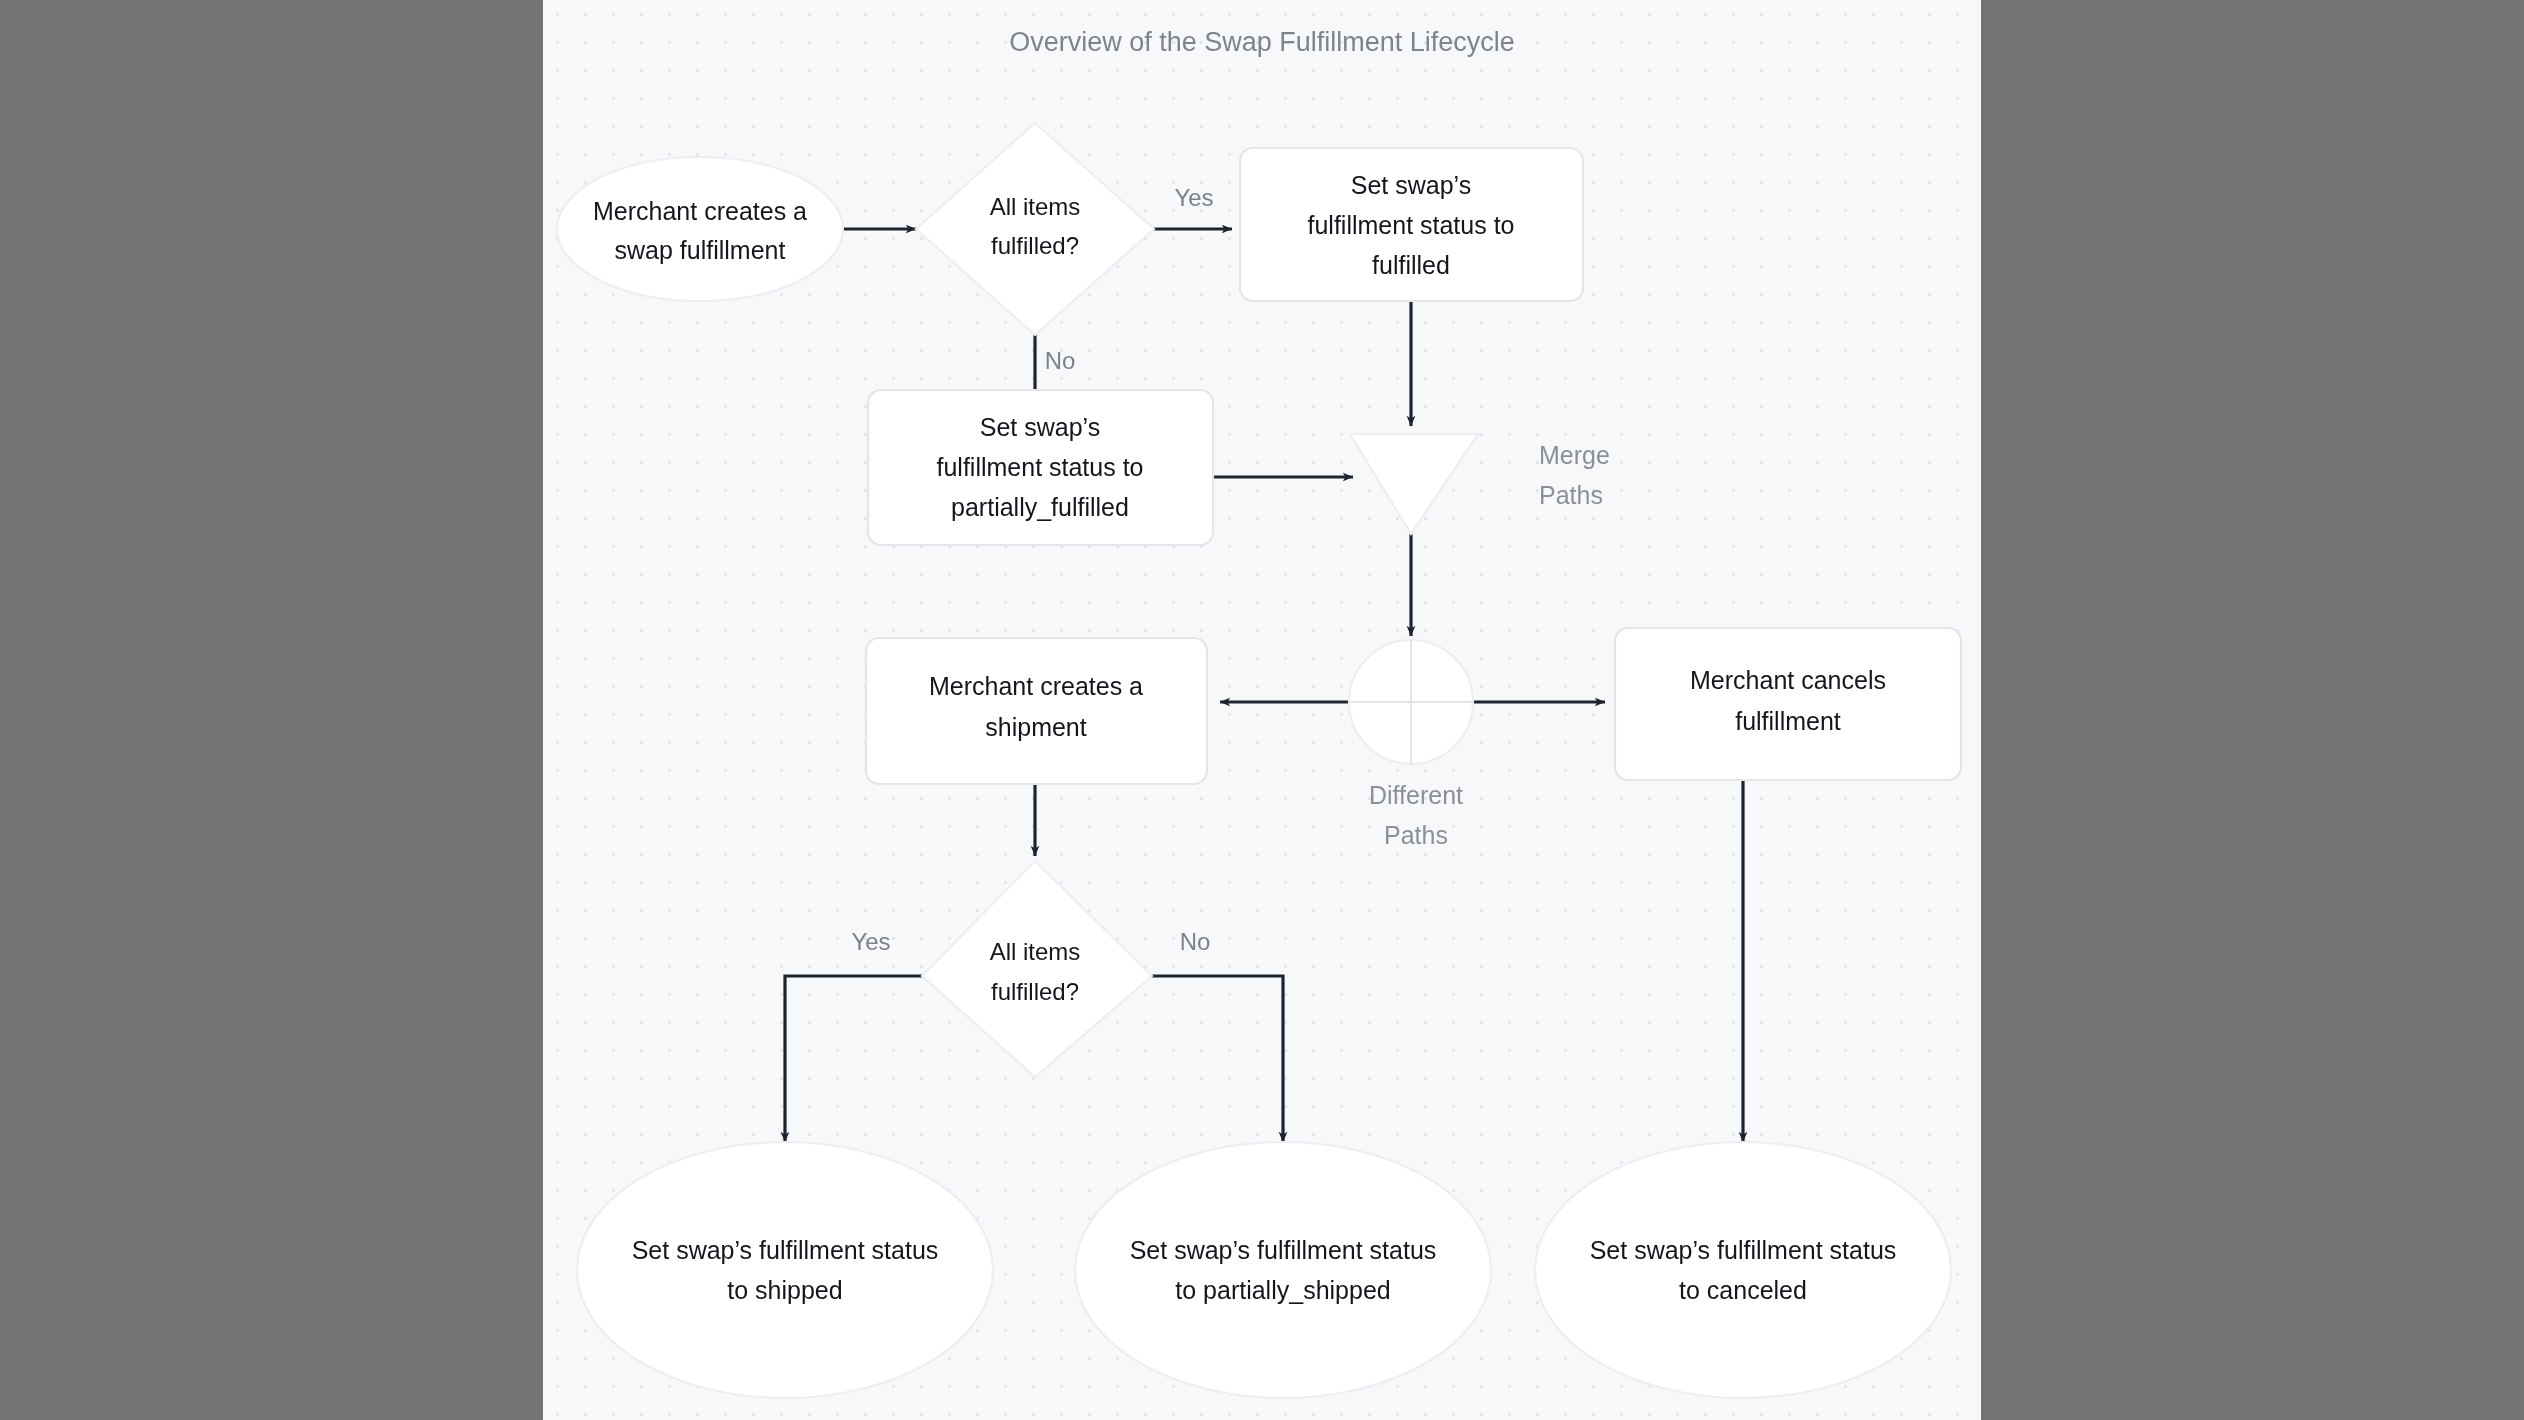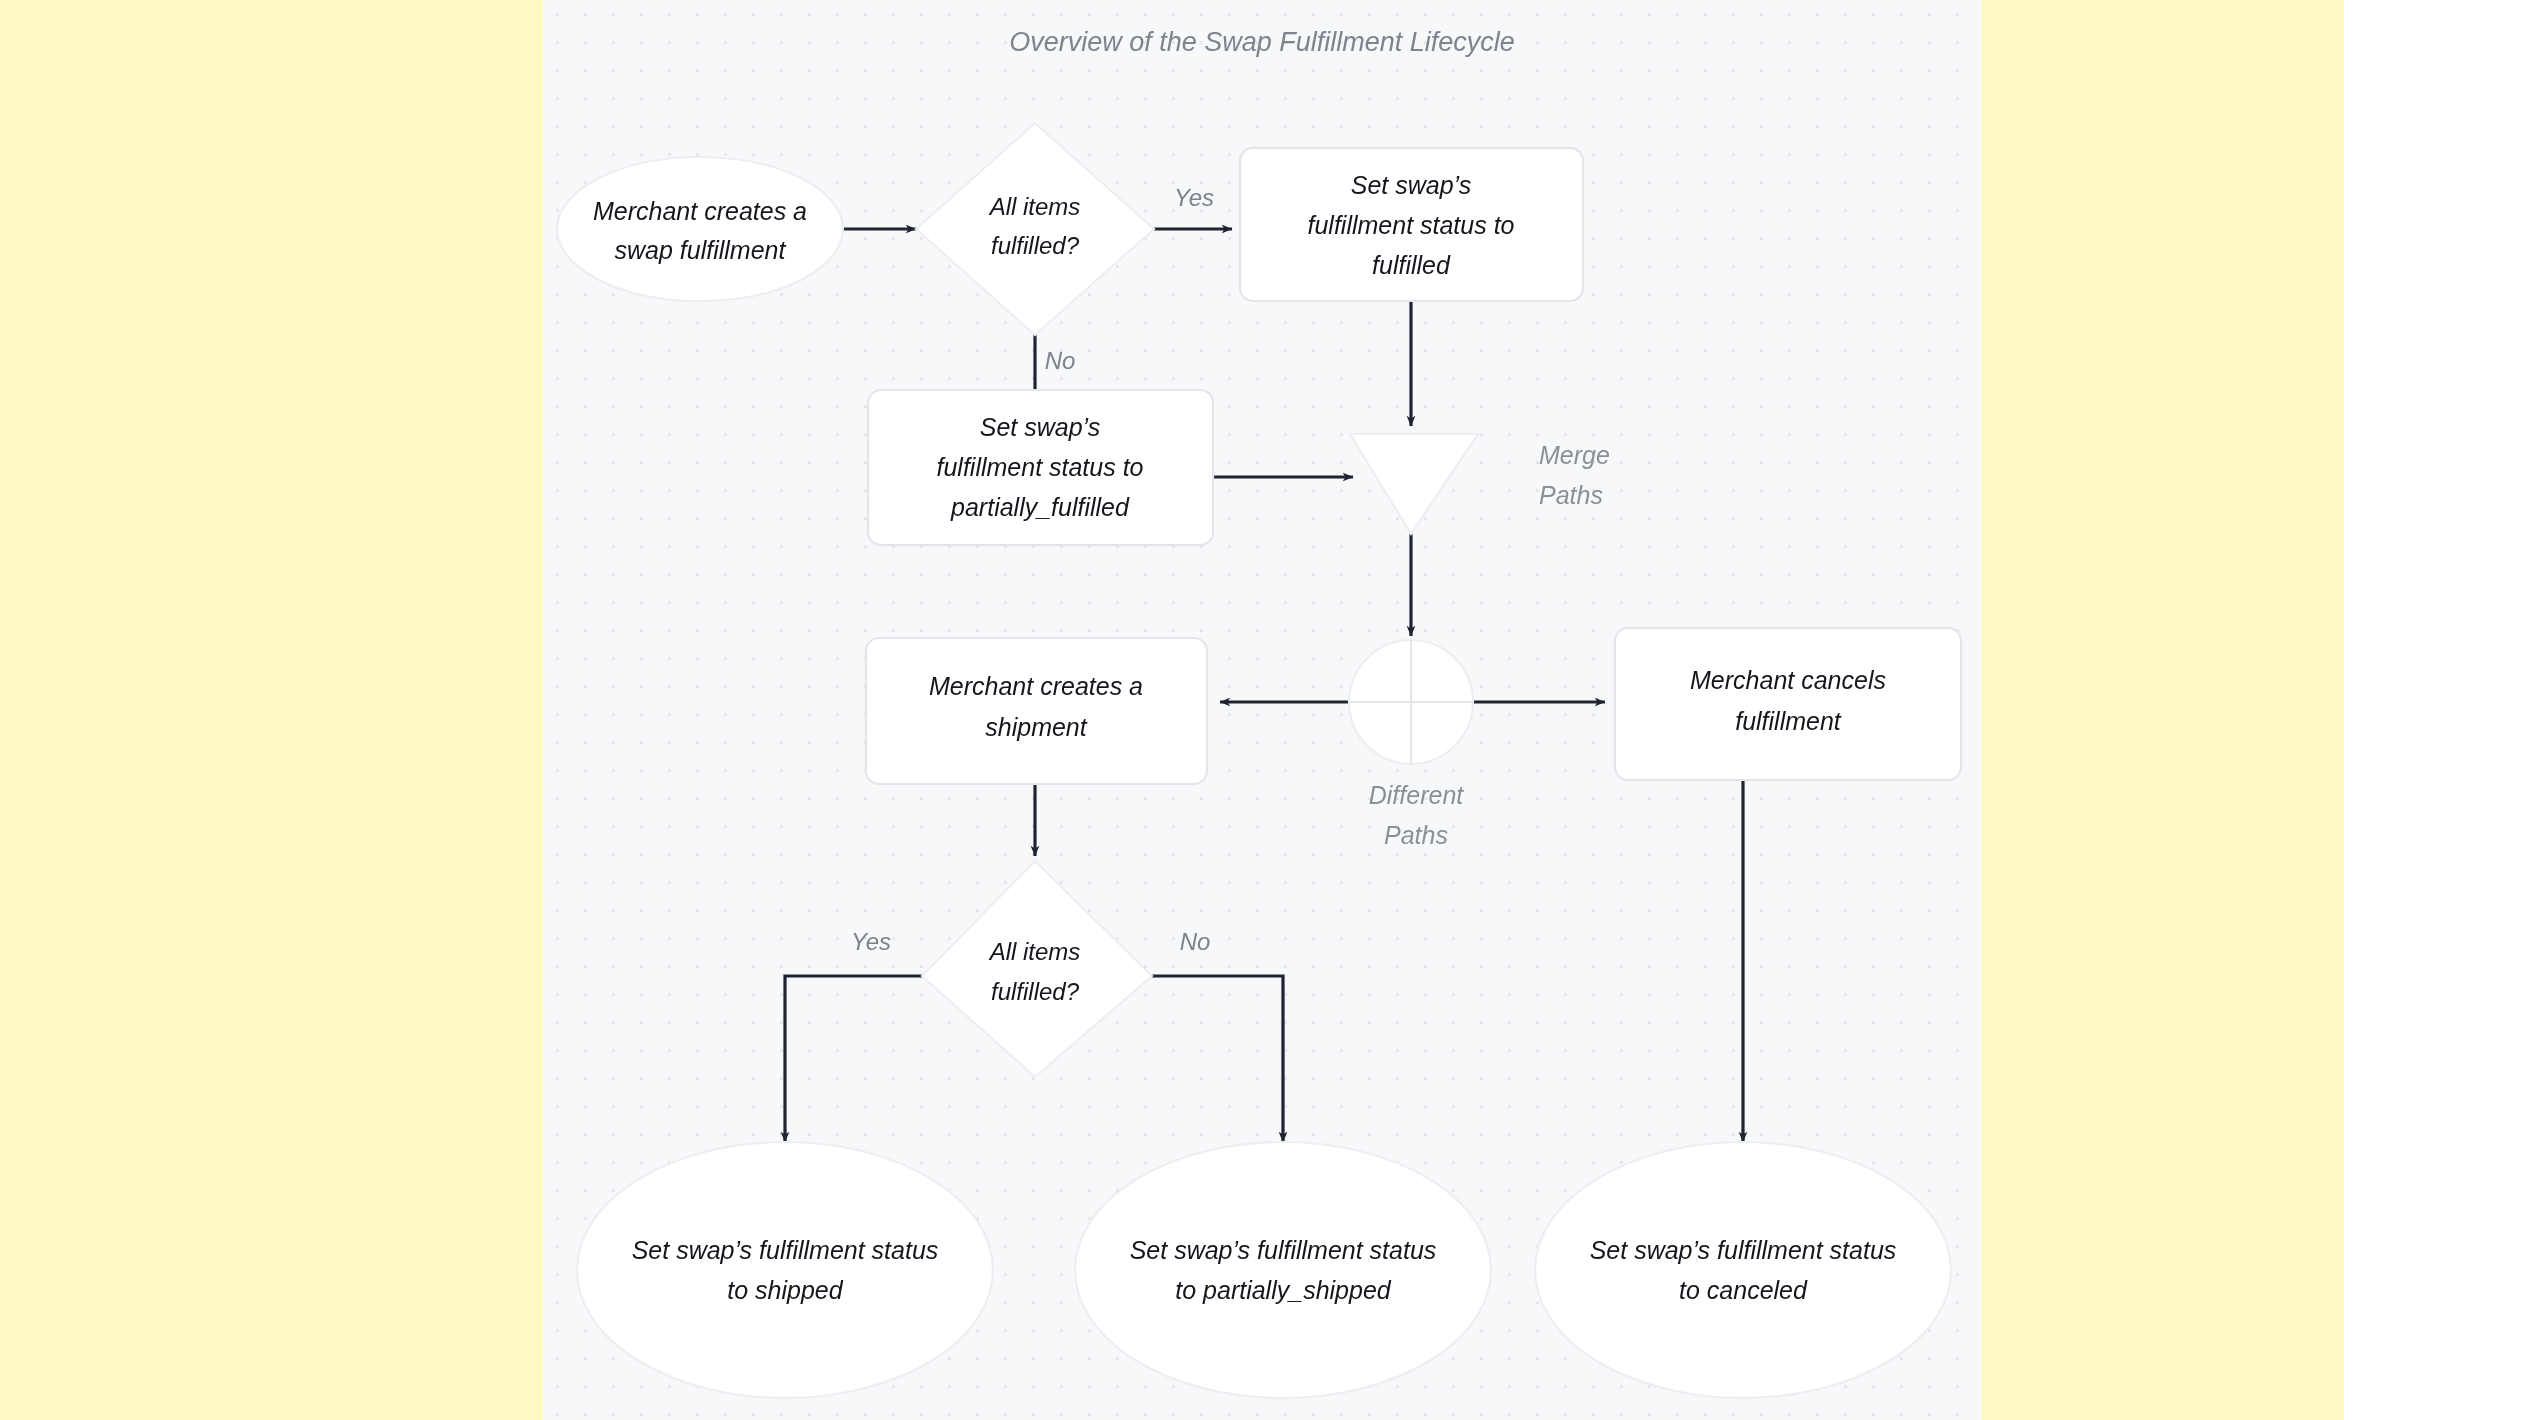--- a/index.html
+++ b/index.html
@@ -6,24 +6,23 @@
     margin: 0;
     padding: 0;
     background: #ffffff;
     width: 2524px;
     height: 1420px;
     overflow: hidden;
     font-family: "Liberation Sans", sans-serif;
   }
   #root {
     position: relative;
-    width: 2344px;
+    width: 2524px;
     height: 1420px;
-    background: #fef9c3;
-    font-style: italic;
+    background: #737373;
   }
   #canvas {
     position: absolute;
     left: 543px;
     top: -40px;
     width: 1438px;
     height: 1500px;
     background-color: #f6f8fa;
     background-image: radial-gradient(circle at 1.6px 1.6px, #e4e6ea 1.6px, transparent 1.7px);
     background-size: 28px 28px;

